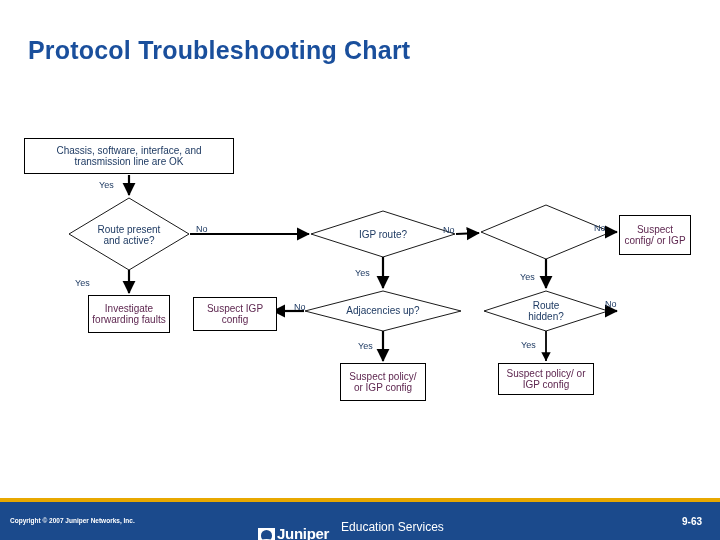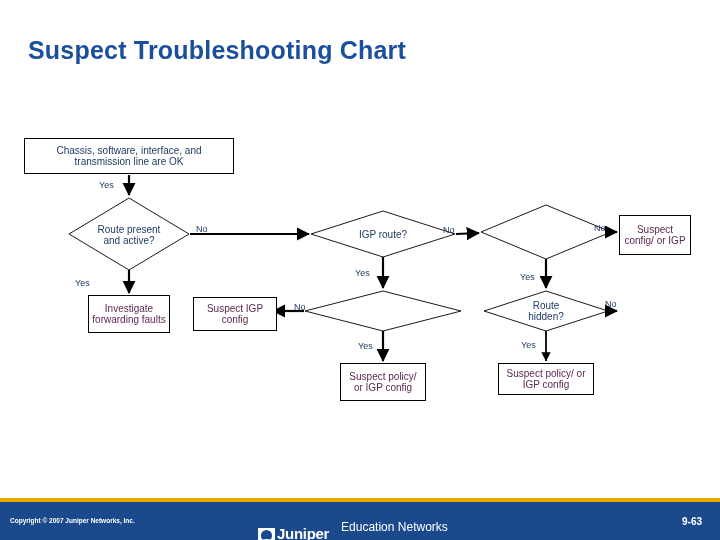--- a/index.html
+++ b/index.html
@@ -177,21 +177,21 @@
     color: #ffffff;
     font-size: 10px;
     font-weight: bold;
   }
 </style>
 </head>
 <body>
 
 <div id="slide">
 
-  <div id="slide-title">Suspect Troubleshooting Chart</div>
+  <div id="slide-title">Protocol Troubleshooting Chart</div>
 
   <div id="flow">
 
     <svg viewBox="0 0 720 480" aria-hidden="true">
       <defs>
         <marker id="arrow" markerWidth="7" markerHeight="7" refX="5.6" refY="3" orient="auto">
           <path d="M0,0 L6,3 L0,6 z" fill="#000000"></path>
         </marker>
         <marker id="arrowsm" markerWidth="6" markerHeight="6" refX="4.8" refY="2.6" orient="auto">
           <path d="M0,0 L5,2.6 L0,5.2 z" fill="#000000"></path>
@@ -242,20 +242,21 @@
     <div class="node box" style="left:498px; top:363px; width:96px; height:32px; padding:2px 3px;">Suspect policy/ or IGP config</div>
 
     <div class="node box" style="left:619px; top:215px; width:72px; height:40px; padding:2px 3px;">Suspect config/ or IGP</div>
 
 
     <div class="diamond-label" style="left:96px; top:210px; width:66px; height:50px;">Route present and active?</div>
 
     <div class="diamond-label" style="left:353px; top:222px; width:60px; height:26px;">IGP route?</div>
 
 
+    <div class="diamond-label" style="left:345px; top:298px; width:76px; height:26px;">Adjacencies up?</div>
 
     <div class="diamond-label" style="left:516px; top:298px; width:60px; height:26px;">Route hidden?</div>
 
     <div class="edge-label" style="left:99px; top:180px;">Yes</div>
 
     <div class="edge-label" style="left:196px; top:224px;">No</div>
 
     <div class="edge-label" style="left:75px; top:278px;">Yes</div>
 
     <div class="edge-label" style="left:443px; top:225px;">No</div>
@@ -280,19 +281,19 @@
     <div id="footer-copyright">Copyright © 2007 Juniper Networks, Inc.</div>
 
     <div id="footer-center">
       <div id="juniper-logo">
         <div id="juniper-mark"></div>
         <div id="juniper-wordmark">
           <span id="juniper-name">Juniper</span>
           <span id="juniper-sub">NETWORKS</span>
         </div>
       </div>
-      <span id="footer-edu">Education Networks</span>
+      <span id="footer-edu">Education Services</span>
     </div>
 
     <div id="footer-page">9-63</div>
   </div>
 
 </div>
 
 </body></html>

